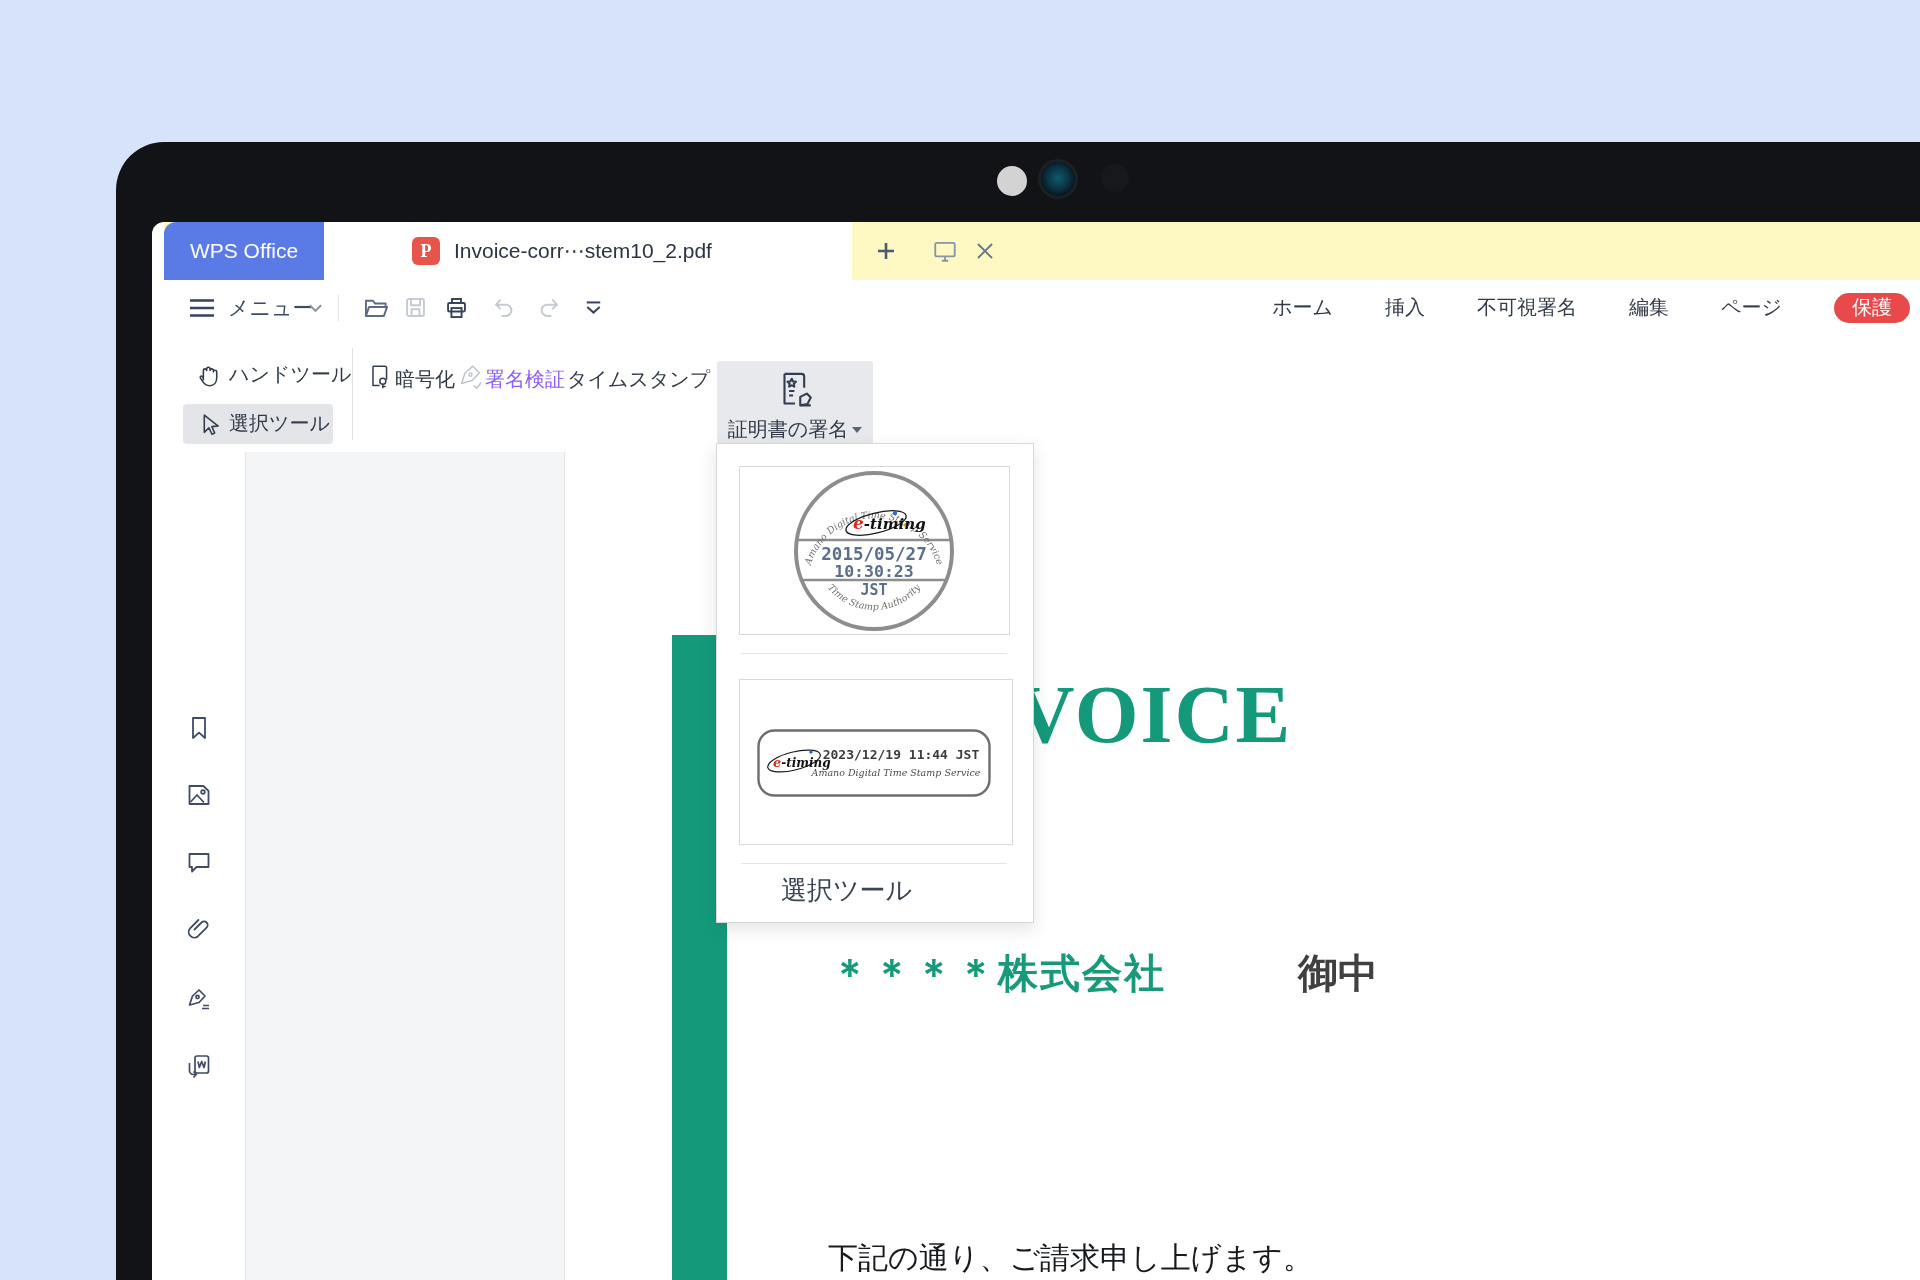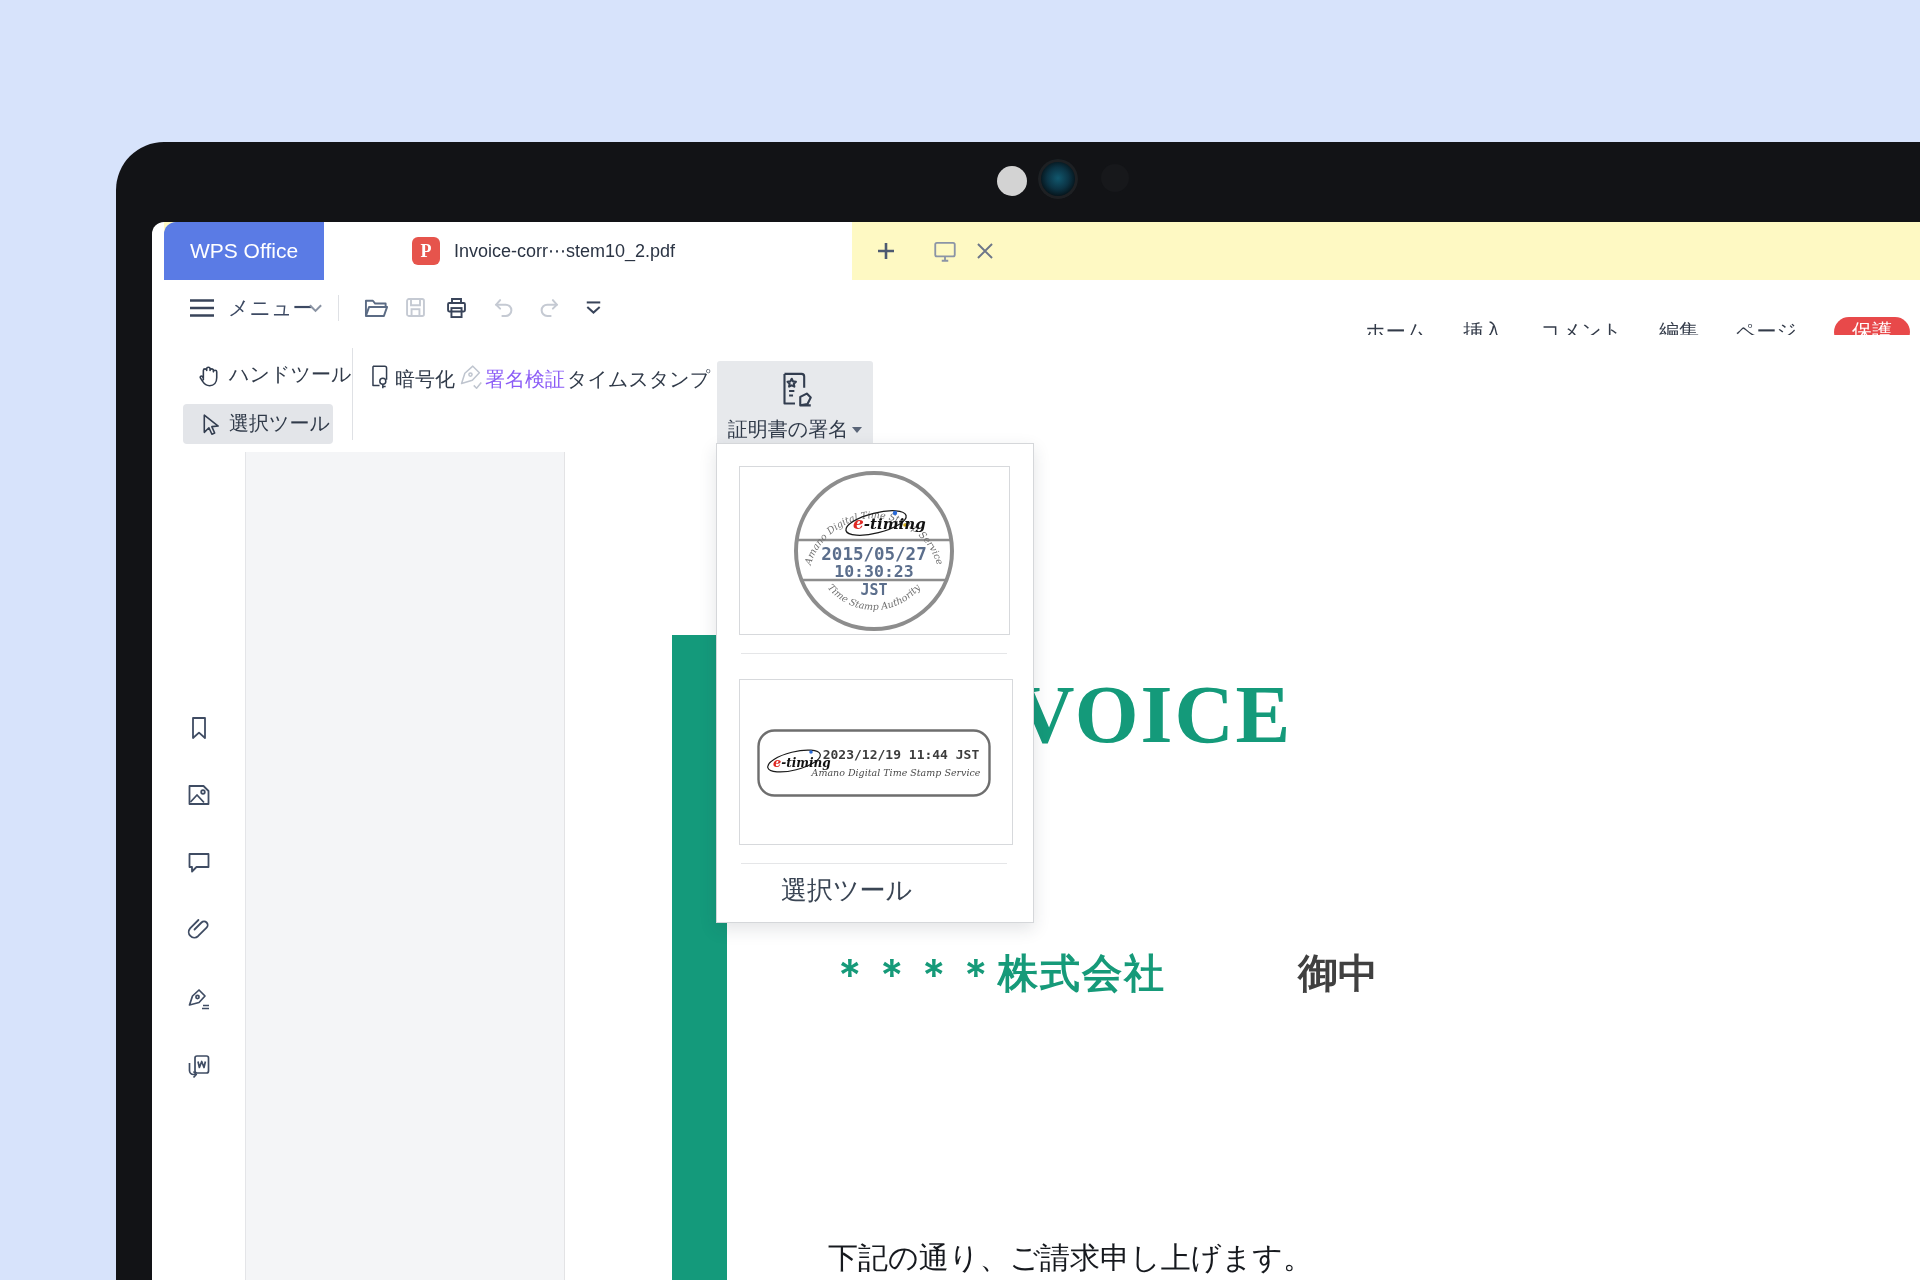--- a/index.html
+++ b/index.html
@@ -15,29 +15,29 @@
   .cam-dot2{left:1101px;top:164px;width:28px;height:28px;border-radius:50%;background:#17181b;}
   
   .screen{left:152px;top:222px;width:1768px;height:1058px;background:#fff;border-top-left-radius:12px;overflow:hidden;}
   
   .tabbar{left:0;top:0;width:1768px;height:58px;background:#fef9c3;margin-left:12px;}
   .wps-btn{left:0;top:0;width:160px;height:58px;background:#5a7be5;border-top-left-radius:12px;
            color:#fff;font-size:21px;display:flex;align-items:center;justify-content:center;}
   .tab-active{left:160px;top:0;width:528px;height:58px;background:#fff;}
   .pdf-ico{left:88px;top:15px;width:28px;height:28px;border-radius:6px;background:#e6544c;color:#fff;
            font-size:18px;font-weight:bold;display:flex;align-items:center;justify-content:center;font-family:"Liberation Serif",serif;}
-  .tab-title{left:130px;top:0;height:58px;display:flex;align-items:center;font-size:18px;color:#2b3444;}
+  .tab-title{left:130px;top:0;height:58px;display:flex;align-items:center;font-size:21px;color:#2b3444;}
   .tab-ico{top:16px;width:26px;height:26px;}
   .plus-btn{left:700px;top:0;width:44px;height:58px;display:flex;align-items:center;justify-content:center;}
   
   .menubar{left:0;top:58px;width:1768px;height:55px;background:#fff;}
   .mb-ico{top:14px;width:27px;height:27px;}
   .menu-lbl{left:76px;top:0;height:55px;display:flex;align-items:center;font-size:21px;color:#3d4a63;}
   .vdiv{width:1px;background:#dfe1e5;}
-  .right-menu{right:0;top:0;height:55px;display:flex;align-items:center;gap:37px;padding-right:10px;margin-top:24px;}
+  .right-menu{right:0;top:0;height:55px;display:flex;align-items:center;gap:52px;padding-right:10px;}
   .rm-item{font-size:20px;color:#333b49;}
   .protect-pill{background:#e8494a;color:#fff;font-size:20px;border-radius:15px;height:30px;
                 padding:0 18px;display:flex;align-items:center;}
   
   .toolbar{left:0;top:113px;width:1768px;height:117px;background:#fff;border-bottom:4px solid #4d7c0f;}
   .tool-row{display:flex;align-items:center;gap:8px;font-size:20px;color:#303a49;}
   .sel-bg{left:31px;top:69px;width:150px;height:40px;background:#e3e5e9;border-radius:4px;}
   .tb-btn{display:flex;flex-direction:row;align-items:center;}
   .tb-lbl{font-size:20px;color:#303a49;margin-top:6px;white-space:nowrap;}
   .disabled .tb-lbl{color:#8b5cf6;}
@@ -147,21 +147,21 @@
       <svg class="abs mb-ico" style="left:428px" viewBox="0 0 24 24">
         <g fill="none" stroke="#39445a" stroke-width="1.8">
             <path d="M6 7.5 h12"></path>
             <path d="M6.5 11.5 l5.5 5 5.5-5"></path>
           </g>
       </svg>
 
       <div class="abs right-menu">
         <span class="rm-item">ホーム</span>
         <span class="rm-item">挿入</span>
-        <span class="rm-item">コメント</span>
+        <span class="rm-item">不可視署名</span>
         <span class="rm-item">編集</span>
         <span class="rm-item">ページ</span>
         <span class="protect-pill">保護</span>
       </div>
     </div>
 
     <div class="abs toolbar">
       <div class="abs sel-bg"></div>
       <div class="abs tool-row" style="left:43px;top:26px">
         <svg width="26" height="26" viewBox="0 0 28 28">

